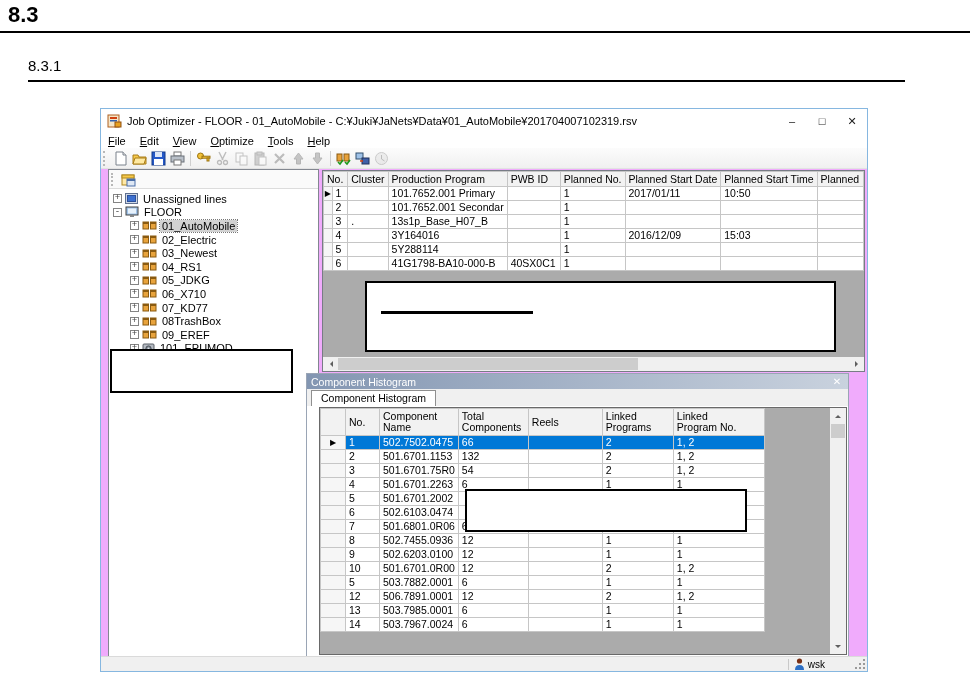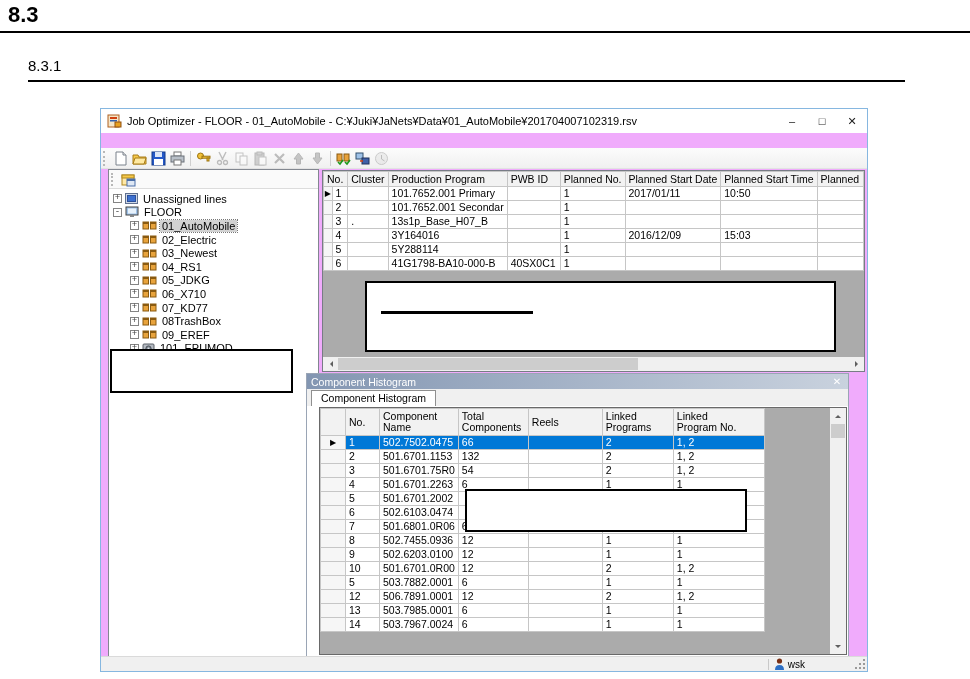--- a/index.html
+++ b/index.html
@@ -101,21 +101,21 @@
   .tri.l { border-right-color:#5f5f5f; margin-right:2px; }
   .tri.r { border-left-color:#5f5f5f;  margin-left:2px;  }
   .tri.u { border-bottom-color:#5f5f5f; margin-bottom:2px; }
   .tri.d { border-top-color:#5f5f5f;   margin-top:2px;   }
 
   
   .statusbar { position:absolute; left:0; bottom:0; width:100%; height:15px; background:#f0f0f0;
                border-top:1px solid #dadada; display:flex; align-items:center; font-size:10px; }
   .sb-spacer { flex:1; }
   .sb-sep { width:1px; height:11px; background:#c9c9c9; margin-right:5px; }
-  .sb-user { display:flex; align-items:center; margin-right:62px; }
+  .sb-user { display:flex; align-items:center; margin-right:42px; }
   .sb-user svg { margin-right:3px; }
   .sb-grip { position:absolute; right:1px; bottom:1px; width:11px; height:11px;
              background:
                radial-gradient(circle at 9px 9px, #9a9a9a 1px, transparent 1.4px),
                radial-gradient(circle at 9px 5px, #9a9a9a 1px, transparent 1.4px),
                radial-gradient(circle at 5px 9px, #9a9a9a 1px, transparent 1.4px),
                radial-gradient(circle at 9px 1px, #9a9a9a 1px, transparent 1.4px),
                radial-gradient(circle at 1px 9px, #9a9a9a 1px, transparent 1.4px),
                radial-gradient(circle at 5px 5px, #9a9a9a 1px, transparent 1.4px); }
 
@@ -141,20 +141,28 @@
       <rect x="8" y="8" width="6" height="5" fill="#e8a020" stroke="#905010"></rect>
     </svg>
     <span class="title-text">Job Optimizer - FLOOR - 01_AutoMobile - C:¥Juki¥JaNets¥Data¥01_AutoMobile¥201704007102319.rsv</span>
     <div class="win-controls">
       <div class="win-btn">–</div>
       <div class="win-btn">□</div>
       <div class="win-btn">✕</div>
     </div>
   </div>
 
+  <div class="menubar">
+      <span class="menu-item"><u>F</u>ile</span>
+      <span class="menu-item"><u>E</u>dit</span>
+      <span class="menu-item"><u>V</u>iew</span>
+      <span class="menu-item"><u>O</u>ptimize</span>
+      <span class="menu-item"><u>T</u>ools</span>
+      <span class="menu-item"><u>H</u>elp</span>
+    </div>
 
   <div class="toolbar">
     <div class="tb-grip"></div>
   <div class="tb-btn">
         <svg viewBox="0 0 15 15">
           <path d="M3 1h7l3 3v10H3z" fill="#fff" stroke="#7a828c"></path>
           <path d="M10 1v3h3" fill="#e8e8e8" stroke="#7a828c"></path>
         </svg>
       </div>
       <div class="tb-btn">

